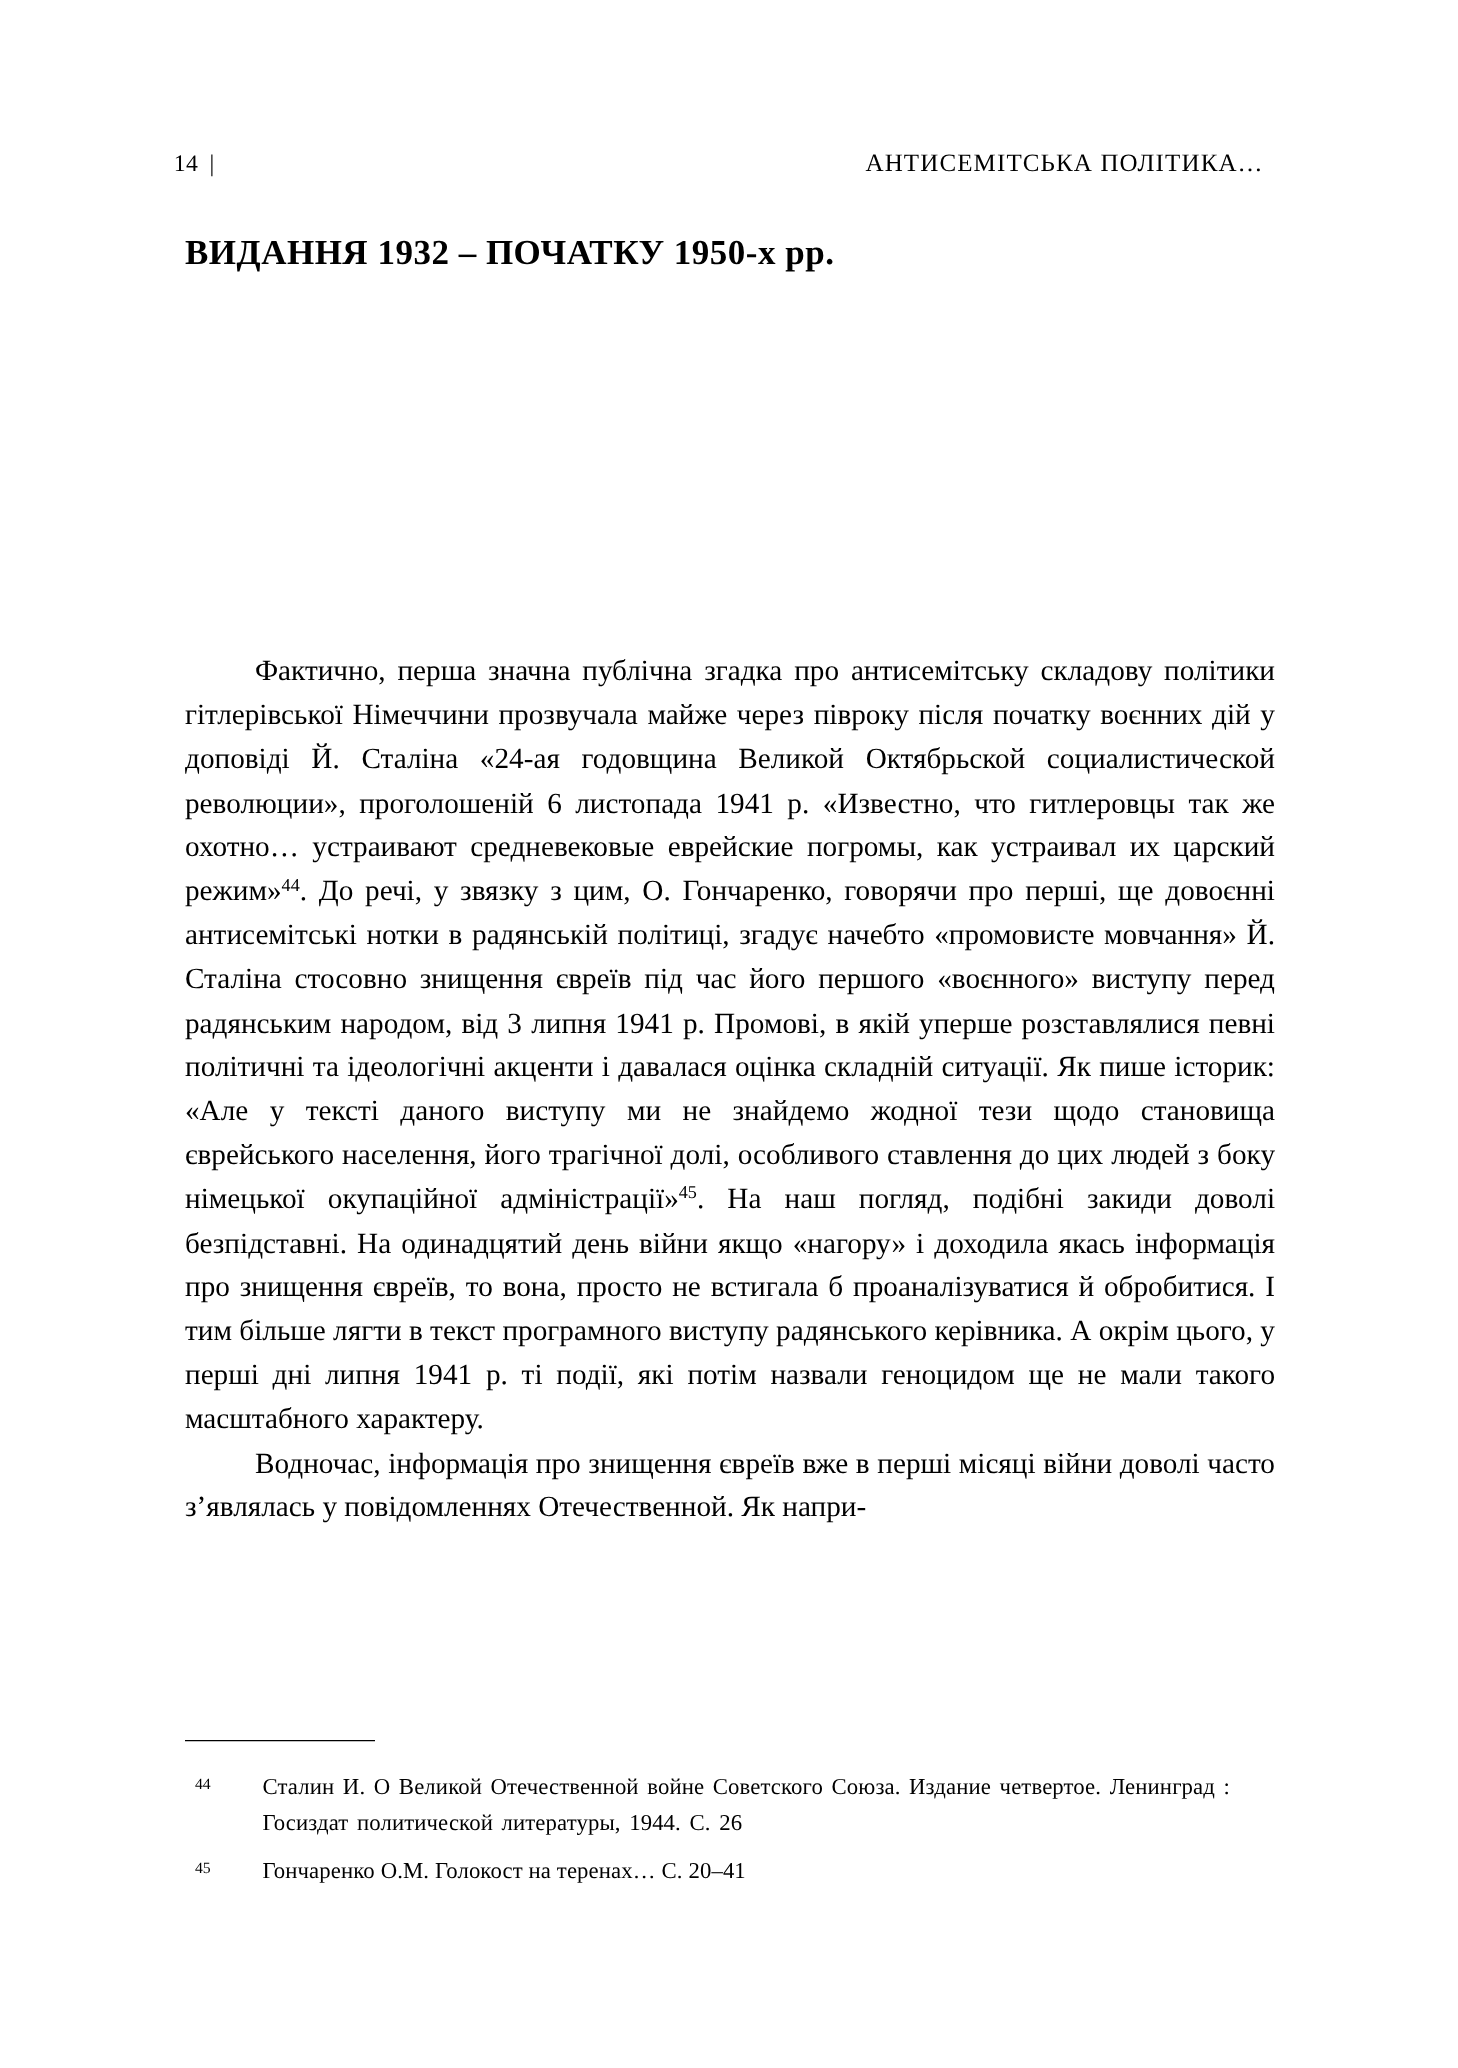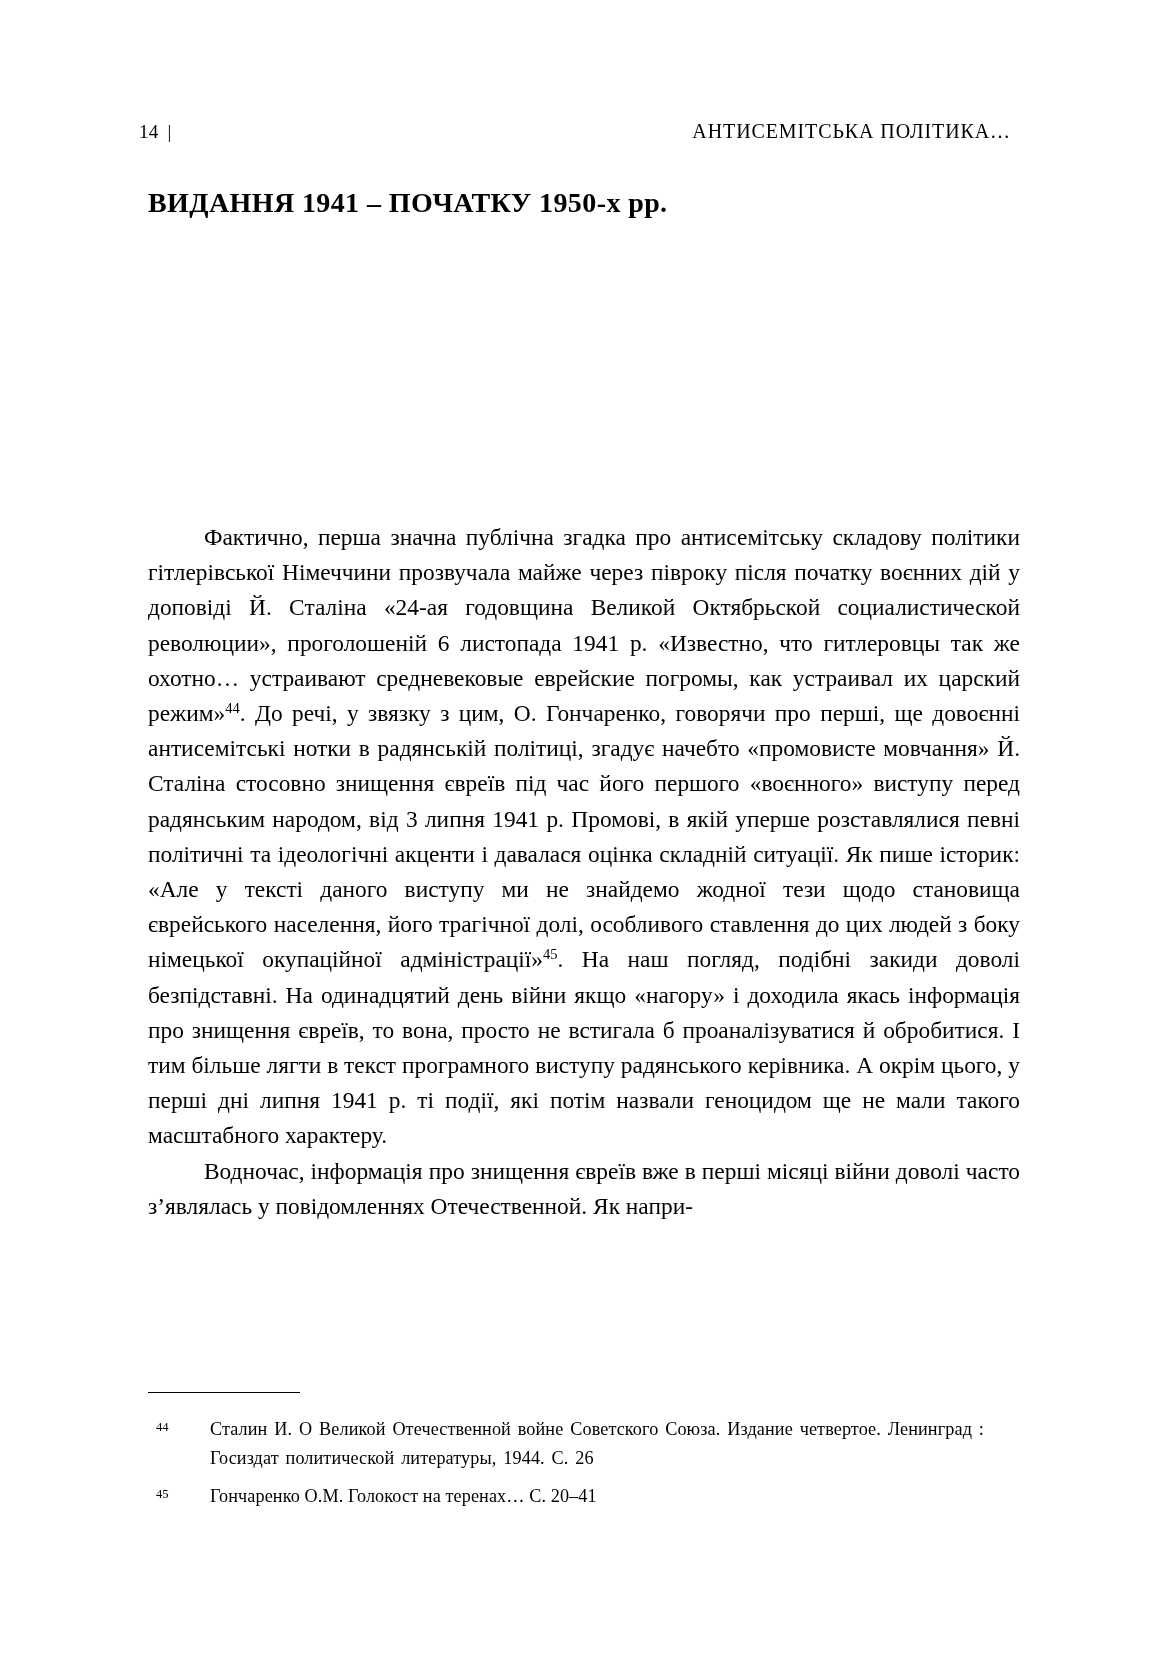--- a/index.html
+++ b/index.html
@@ -127,21 +127,21 @@
 
 <div class="page">
 
   <div class="running-head">
     <div class="folio">
       <span>14</span><span class="bar">|</span>
     </div>
     <div class="head-title">АНТИСЕМІТСЬКА ПОЛІТИКА…</div>
   </div>
 
-  <h1 class="section-title">ВИДАННЯ 1941 – ПОЧАТКУ 1950-х рр.</h1>
+  <h1 class="section-title">ВИДАННЯ 1932 – ПОЧАТКУ 1950-х рр.</h1>
 
   <div class="body-area">
     <p class="para"><span>Фактично, перша значна публічна згадка про антисемітську складову політики гітлерівської Німеччини прозвучала майже через півроку після початку воєнних дій у доповіді Й. Сталіна «24-ая годовщина Великой Октябрьской социалистической революции», проголошеній 6 листопада 1941 р. «Известно, что гитлеровцы так же охотно… устраивают средневековые еврейские погромы, как устраивал их царский режим»</span><sup class="fn">44</sup><span>. До речі, у звязку з цим, О. Гончаренко, говорячи про перші, ще довоєнні антисемітські нотки в радянській політиці, згадує начебто «промовисте мовчання» Й. Сталіна стосовно знищення євреїв під час його першого «воєнного» виступу перед радянським народом, від 3 липня 1941 р. Промові, в якій уперше розставлялися певні політичні та ідеологічні акценти і давалася оцінка складній ситуації. Як пише історик: «Але у тексті даного виступу ми не знайдемо жодної тези щодо становища єврейського населення, його трагічної долі, особливого ставлення до цих людей з боку німецької окупаційної адміністрації»</span><sup class="fn">45</sup><span>. На наш погляд, подібні закиди доволі безпідставні. На одинадцятий день війни якщо «нагору» і доходила якась інформація про знищення євреїв, то вона, просто не встигала б проаналізуватися й обробитися. І тим більше лягти в текст програмного виступу радянського керівника. А окрім цього, у перші дні липня 1941 р. ті події, які потім назвали геноцидом ще не мали такого масштабного характеру.</span></p>
 
     <p class="para">Водночас, інформація про знищення євреїв вже в перші місяці війни доволі часто з’являлась у повідомленнях Отечественной. Як напри-</p>
   </div>
 
   <div class="footnotes">
     <div class="fn-rule"></div>
 

